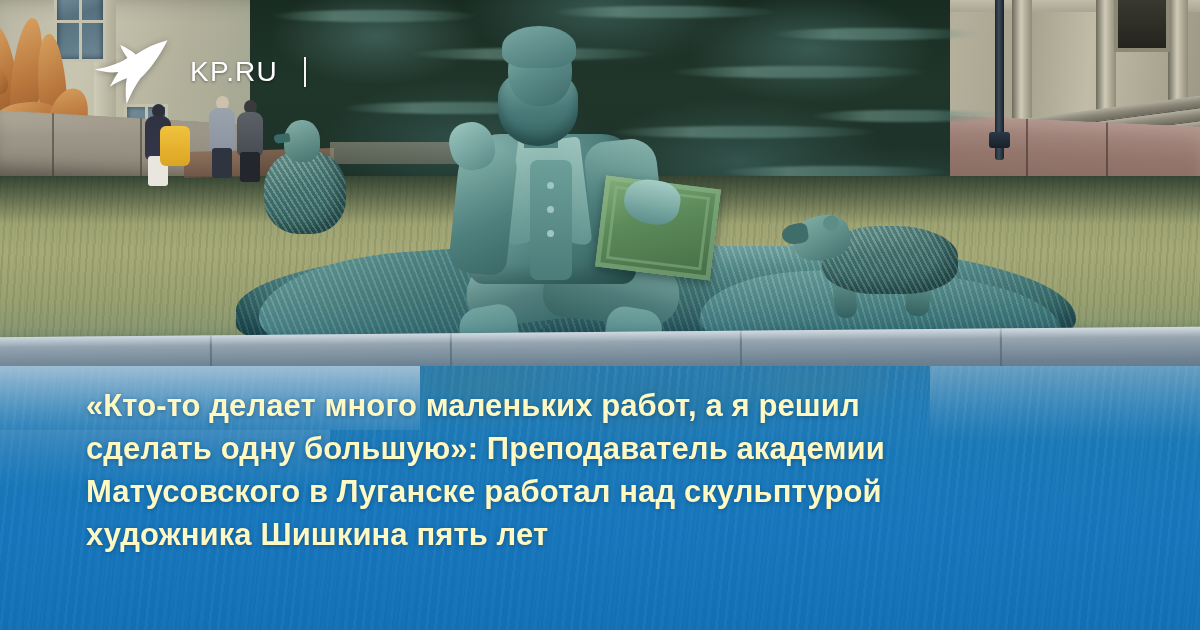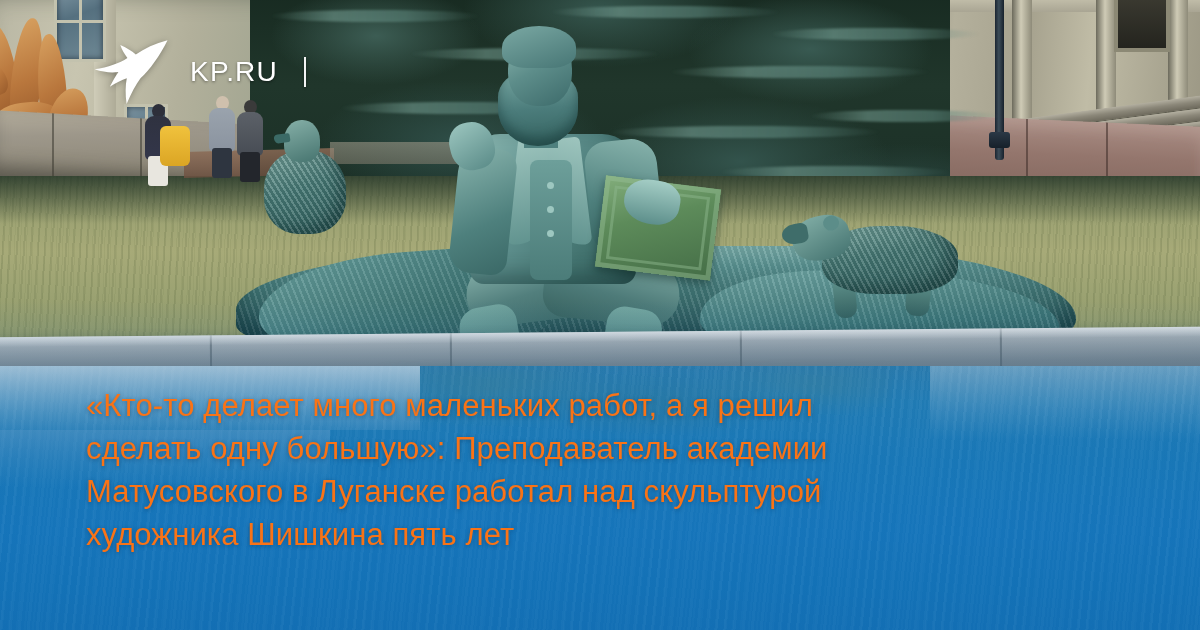--- a/index.html
+++ b/index.html
@@ -426,22 +426,22 @@
     text-shadow:0 1px 3px rgba(0,0,0,.45);white-space:nowrap;
   }
   .divider{
     margin-left:26px;width:2px;height:30px;background:#fff;opacity:.95;
     box-shadow:0 1px 3px rgba(0,0,0,.4);
   }
 
   
   .headline{
     position:absolute;left:86px;top:384px;width:1020px;
-    color:#f97316;
-    font-size:31px;line-height:43px;font-weight:400;letter-spacing:.1px;
+    color:#fef9c3;
+    font-size:31px;line-height:43px;font-weight:700;letter-spacing:.1px;
     text-shadow:0 1px 4px rgba(8,48,86,.45);
     white-space:pre-line;
   }
 </style>
 </head>
 <body>
 
 <div class="card">
 
   <div class="photo">

